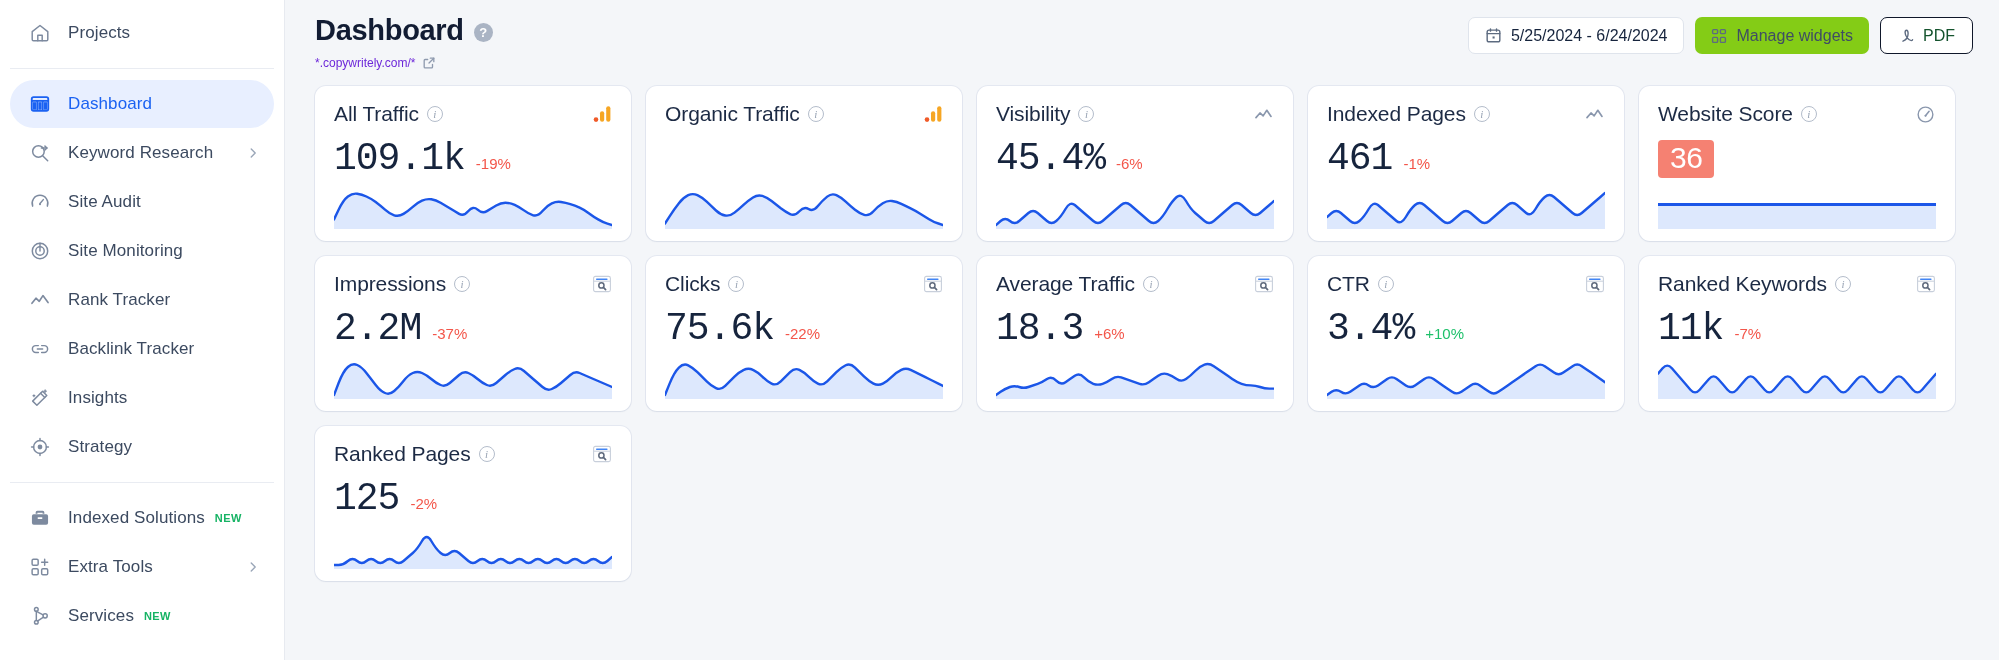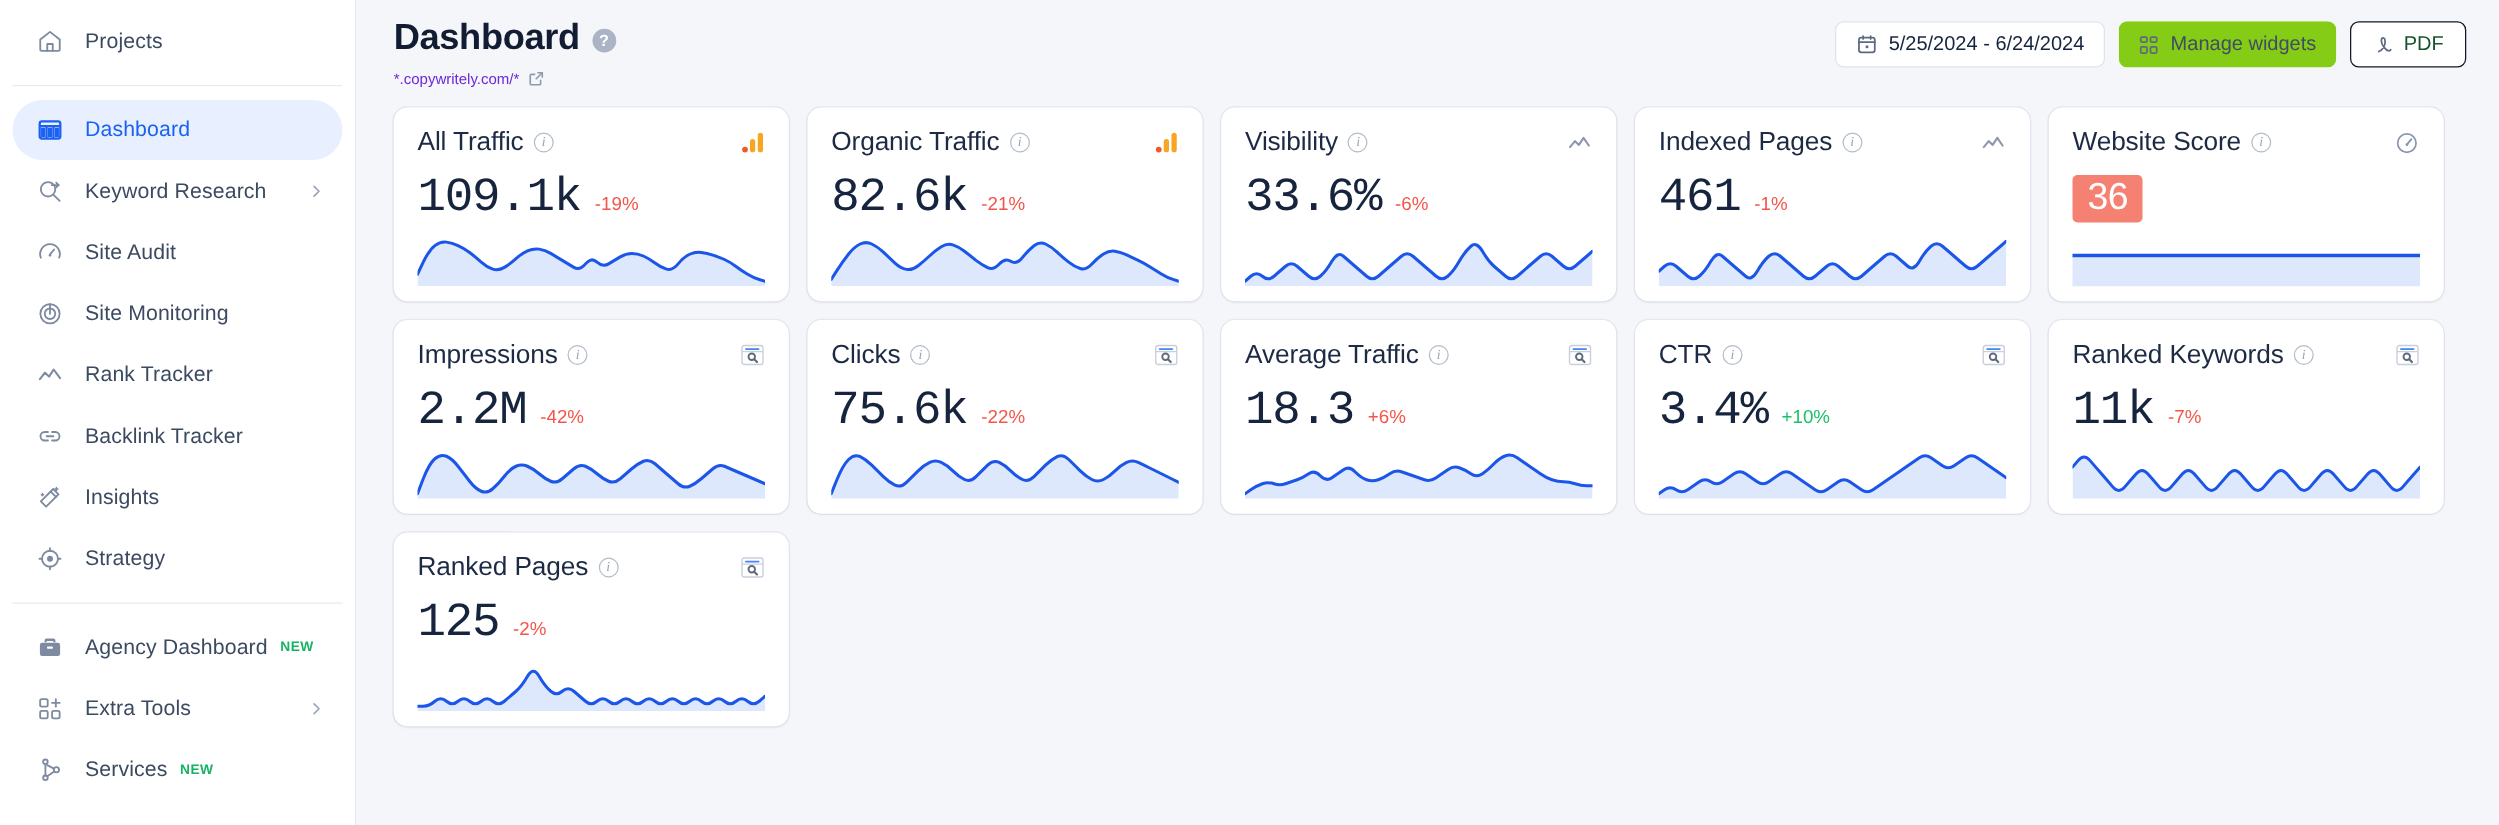--- a/index.html
+++ b/index.html
@@ -256,21 +256,21 @@
     <div class="sb-divider"></div>
     <div class="sb-group" id="sb-bottom">
         <div class="sb-item">
           <span class="sb-ico">
             <svg width="22" height="22" viewBox="0 0 24 24" fill="currentColor">
               <path d="M9.2 4.2h5.6a2 2 0 0 1 2 2v1.2h-2V6.4H9.2v1h-2V6.2a2 2 0 0 1 2-2z"></path>
               <rect x="3.2" y="7.8" width="17.6" height="11.6" rx="2"></rect>
               <rect x="9.4" y="11.2" width="5.2" height="1.8" rx=".6" fill="#ffffff"></rect>
             </svg>
           </span>
-          <span class="sb-label">Agency Dashboard</span>
+          <span class="sb-label">Indexed Solutions</span>
           <span class="sb-badge">NEW</span>
         </div>
         <div class="sb-item">
           <span class="sb-ico">
             <svg width="22" height="22" viewBox="0 0 24 24" fill="none" stroke="currentColor" stroke-width="1.6" stroke-linecap="round">
               <rect x="3.4" y="3.6" width="6.6" height="6.6" rx="1.4"></rect>
               <rect x="3.4" y="13.8" width="6.6" height="6.6" rx="1.4"></rect>
               <rect x="13.8" y="13.8" width="6.6" height="6.6" rx="1.4"></rect>
               <path d="M17.1 3.6v6.6M13.8 6.9h6.6"></path>
             </svg>
@@ -386,43 +386,39 @@
             <span class="card-title">Organic Traffic</span>
             <span class="info-icon">i</span>
             <span class="src-icon">
               <svg width="20" height="20" viewBox="0 0 20 20" fill="none">
                 <rect x="14.2" y="2.2" width="4.2" height="15.6" rx="2.1" fill="#f6a623"></rect>
                 <rect x="8" y="7.2" width="4.2" height="10.6" rx="2.1" fill="#f6a623"></rect>
                 <circle cx="4" cy="15.6" r="2.3" fill="#f05a28"></circle>
               </svg>
             </span>
           </div>
-          <div class="card-value-row">
-            <span class="card-value">82.6k</span>
-            <span class="card-delta delta-neg">-21%</span>
-          </div>
           <div class="spark">
             <svg viewBox="0 0 278 40" preserveAspectRatio="none">
               <path d="M0.0,34.5 Q0.0,34.5 4.6,27.3 Q9.3,20.0 13.9,14.2 Q18.5,8.4 23.2,6.2 Q27.8,4.0 32.4,6.2 Q37.1,8.4 41.7,12.7 Q46.3,17.1 51.0,21.5 Q55.6,25.8 60.2,26.5 Q64.9,27.3 69.5,23.6 Q74.1,20.0 78.8,15.6 Q83.4,11.3 88.0,8.4 Q92.7,5.5 97.3,6.9 Q101.9,8.4 106.6,12.0 Q111.2,15.6 115.8,19.3 Q120.5,22.9 125.1,25.1 Q129.7,27.3 134.4,22.2 Q139.0,17.1 143.6,20.0 Q148.3,22.9 152.9,17.1 Q157.5,11.3 162.2,7.6 Q166.8,4.0 171.4,6.2 Q176.1,8.4 180.7,12.7 Q185.3,17.1 190.0,20.7 Q194.6,24.4 199.2,25.8 Q203.9,27.3 208.5,22.2 Q213.1,17.1 217.8,14.2 Q222.4,11.3 227.0,12.0 Q231.7,12.7 236.3,14.9 Q240.9,17.1 245.6,19.3 Q250.2,21.5 254.8,24.4 Q259.5,27.3 264.1,30.2 Q268.7,33.1 273.4,34.5 L278.0,36.0 L278,40 L0,40 Z" fill="#dde8fd"></path>
               <path d="M0.0,34.5 Q0.0,34.5 4.6,27.3 Q9.3,20.0 13.9,14.2 Q18.5,8.4 23.2,6.2 Q27.8,4.0 32.4,6.2 Q37.1,8.4 41.7,12.7 Q46.3,17.1 51.0,21.5 Q55.6,25.8 60.2,26.5 Q64.9,27.3 69.5,23.6 Q74.1,20.0 78.8,15.6 Q83.4,11.3 88.0,8.4 Q92.7,5.5 97.3,6.9 Q101.9,8.4 106.6,12.0 Q111.2,15.6 115.8,19.3 Q120.5,22.9 125.1,25.1 Q129.7,27.3 134.4,22.2 Q139.0,17.1 143.6,20.0 Q148.3,22.9 152.9,17.1 Q157.5,11.3 162.2,7.6 Q166.8,4.0 171.4,6.2 Q176.1,8.4 180.7,12.7 Q185.3,17.1 190.0,20.7 Q194.6,24.4 199.2,25.8 Q203.9,27.3 208.5,22.2 Q213.1,17.1 217.8,14.2 Q222.4,11.3 227.0,12.0 Q231.7,12.7 236.3,14.9 Q240.9,17.1 245.6,19.3 Q250.2,21.5 254.8,24.4 Q259.5,27.3 264.1,30.2 Q268.7,33.1 273.4,34.5 L278.0,36.0" fill="none" stroke="#1b56e8" stroke-width="2.4" stroke-linejoin="round" stroke-linecap="round" vector-effect="non-scaling-stroke"></path>
             </svg>
           </div>
         </div>
         <div class="card">
           <div class="card-head">
             <span class="card-title">Visibility</span>
             <span class="info-icon">i</span>
             <span class="src-icon">
               <svg width="21" height="21" viewBox="0 0 24 24" fill="none" stroke="#8a97ad" stroke-width="1.9" stroke-linecap="round" stroke-linejoin="round">
                 <path d="M3.4 15.6 8 10.2l3.6 3.4 4.2-6.4 4.8 7"></path>
               </svg>
             </span>
           </div>
           <div class="card-value-row">
-            <span class="card-value">33.6%</span>
+            <span class="card-value">45.4%</span>
             <span class="card-delta delta-neg">-6%</span>
           </div>
           <div class="spark">
             <svg viewBox="0 0 278 40" preserveAspectRatio="none">
               <path d="M0.0,36.0 Q0.0,36.0 4.6,32.0 Q9.3,28.0 13.9,32.0 Q18.5,36.0 23.2,32.0 Q27.8,28.0 32.4,24.0 Q37.1,20.0 41.7,24.0 Q46.3,28.0 51.0,32.0 Q55.6,36.0 60.2,32.0 Q64.9,28.0 69.5,20.0 Q74.1,12.0 78.8,16.0 Q83.4,20.0 88.0,24.0 Q92.7,28.0 97.3,32.0 Q101.9,36.0 106.6,32.0 Q111.2,28.0 115.8,24.0 Q120.5,20.0 125.1,16.0 Q129.7,12.0 134.4,16.0 Q139.0,20.0 143.6,24.0 Q148.3,28.0 152.9,32.0 Q157.5,36.0 162.2,32.0 Q166.8,28.0 171.4,20.0 Q176.1,12.0 180.7,8.0 Q185.3,4.0 190.0,12.0 Q194.6,20.0 199.2,24.0 Q203.9,28.0 208.5,32.0 Q213.1,36.0 217.8,32.0 Q222.4,28.0 227.0,24.0 Q231.7,20.0 236.3,16.0 Q240.9,12.0 245.6,16.0 Q250.2,20.0 254.8,24.0 Q259.5,28.0 264.1,24.0 Q268.7,20.0 273.4,16.0 L278.0,12.0 L278,40 L0,40 Z" fill="#dde8fd"></path>
               <path d="M0.0,36.0 Q0.0,36.0 4.6,32.0 Q9.3,28.0 13.9,32.0 Q18.5,36.0 23.2,32.0 Q27.8,28.0 32.4,24.0 Q37.1,20.0 41.7,24.0 Q46.3,28.0 51.0,32.0 Q55.6,36.0 60.2,32.0 Q64.9,28.0 69.5,20.0 Q74.1,12.0 78.8,16.0 Q83.4,20.0 88.0,24.0 Q92.7,28.0 97.3,32.0 Q101.9,36.0 106.6,32.0 Q111.2,28.0 115.8,24.0 Q120.5,20.0 125.1,16.0 Q129.7,12.0 134.4,16.0 Q139.0,20.0 143.6,24.0 Q148.3,28.0 152.9,32.0 Q157.5,36.0 162.2,32.0 Q166.8,28.0 171.4,20.0 Q176.1,12.0 180.7,8.0 Q185.3,4.0 190.0,12.0 Q194.6,20.0 199.2,24.0 Q203.9,28.0 208.5,32.0 Q213.1,36.0 217.8,32.0 Q222.4,28.0 227.0,24.0 Q231.7,20.0 236.3,16.0 Q240.9,12.0 245.6,16.0 Q250.2,20.0 254.8,24.0 Q259.5,28.0 264.1,24.0 Q268.7,20.0 273.4,16.0 L278.0,12.0" fill="none" stroke="#1b56e8" stroke-width="2.4" stroke-linejoin="round" stroke-linecap="round" vector-effect="non-scaling-stroke"></path>
             </svg>
           </div>
         </div>
         <div class="card">
@@ -476,21 +472,21 @@
                 <rect x="3.2" y="4" width="13.6" height="2.4" fill="#ffffff"></rect>
                 <rect x="4" y="4.6" width="11.6" height="1.3" rx=".65" fill="#4285f4"></rect>
                 <path d="M1.8 7.2h16.4" stroke="#c8cfdb" stroke-width="1"></path>
                 <circle cx="9.4" cy="11.4" r="2.6" fill="none" stroke="#5f6a7d" stroke-width="1.5"></circle>
                 <path d="M11.4 13.4 13.6 15.6" stroke="#5f6a7d" stroke-width="1.7" stroke-linecap="round"></path>
               </svg>
             </span>
           </div>
           <div class="card-value-row">
             <span class="card-value">2.2M</span>
-            <span class="card-delta delta-neg">-42%</span>
+            <span class="card-delta delta-neg">-37%</span>
           </div>
           <div class="spark">
             <svg viewBox="0 0 278 40" preserveAspectRatio="none">
               <path d="M0.0,36.0 Q0.0,36.0 4.6,24.0 Q9.3,12.0 13.9,8.0 Q18.5,4.0 23.2,6.0 Q27.8,8.0 32.4,14.0 Q37.1,20.0 41.7,26.0 Q46.3,32.0 51.0,34.0 Q55.6,36.0 60.2,32.0 Q64.9,28.0 69.5,22.0 Q74.1,16.0 78.8,14.0 Q83.4,12.0 88.0,14.0 Q92.7,16.0 97.3,20.0 Q101.9,24.0 106.6,26.0 Q111.2,28.0 115.8,24.0 Q120.5,20.0 125.1,16.0 Q129.7,12.0 134.4,14.0 Q139.0,16.0 143.6,20.0 Q148.3,24.0 152.9,26.0 Q157.5,28.0 162.2,24.0 Q166.8,20.0 171.4,16.0 Q176.1,12.0 180.7,10.0 Q185.3,8.0 190.0,12.0 Q194.6,16.0 199.2,20.0 Q203.9,24.0 208.5,28.0 Q213.1,32.0 217.8,30.0 Q222.4,28.0 227.0,24.0 Q231.7,20.0 236.3,16.0 Q240.9,12.0 245.6,14.0 Q250.2,16.0 254.8,18.0 Q259.5,20.0 264.1,22.0 Q268.7,24.0 273.4,26.0 L278.0,28.0 L278,40 L0,40 Z" fill="#dde8fd"></path>
               <path d="M0.0,36.0 Q0.0,36.0 4.6,24.0 Q9.3,12.0 13.9,8.0 Q18.5,4.0 23.2,6.0 Q27.8,8.0 32.4,14.0 Q37.1,20.0 41.7,26.0 Q46.3,32.0 51.0,34.0 Q55.6,36.0 60.2,32.0 Q64.9,28.0 69.5,22.0 Q74.1,16.0 78.8,14.0 Q83.4,12.0 88.0,14.0 Q92.7,16.0 97.3,20.0 Q101.9,24.0 106.6,26.0 Q111.2,28.0 115.8,24.0 Q120.5,20.0 125.1,16.0 Q129.7,12.0 134.4,14.0 Q139.0,16.0 143.6,20.0 Q148.3,24.0 152.9,26.0 Q157.5,28.0 162.2,24.0 Q166.8,20.0 171.4,16.0 Q176.1,12.0 180.7,10.0 Q185.3,8.0 190.0,12.0 Q194.6,16.0 199.2,20.0 Q203.9,24.0 208.5,28.0 Q213.1,32.0 217.8,30.0 Q222.4,28.0 227.0,24.0 Q231.7,20.0 236.3,16.0 Q240.9,12.0 245.6,14.0 Q250.2,16.0 254.8,18.0 Q259.5,20.0 264.1,22.0 Q268.7,24.0 273.4,26.0 L278.0,28.0" fill="none" stroke="#1b56e8" stroke-width="2.4" stroke-linejoin="round" stroke-linecap="round" vector-effect="non-scaling-stroke"></path>
             </svg>
           </div>
         </div>
         <div class="card">
           <div class="card-head">

